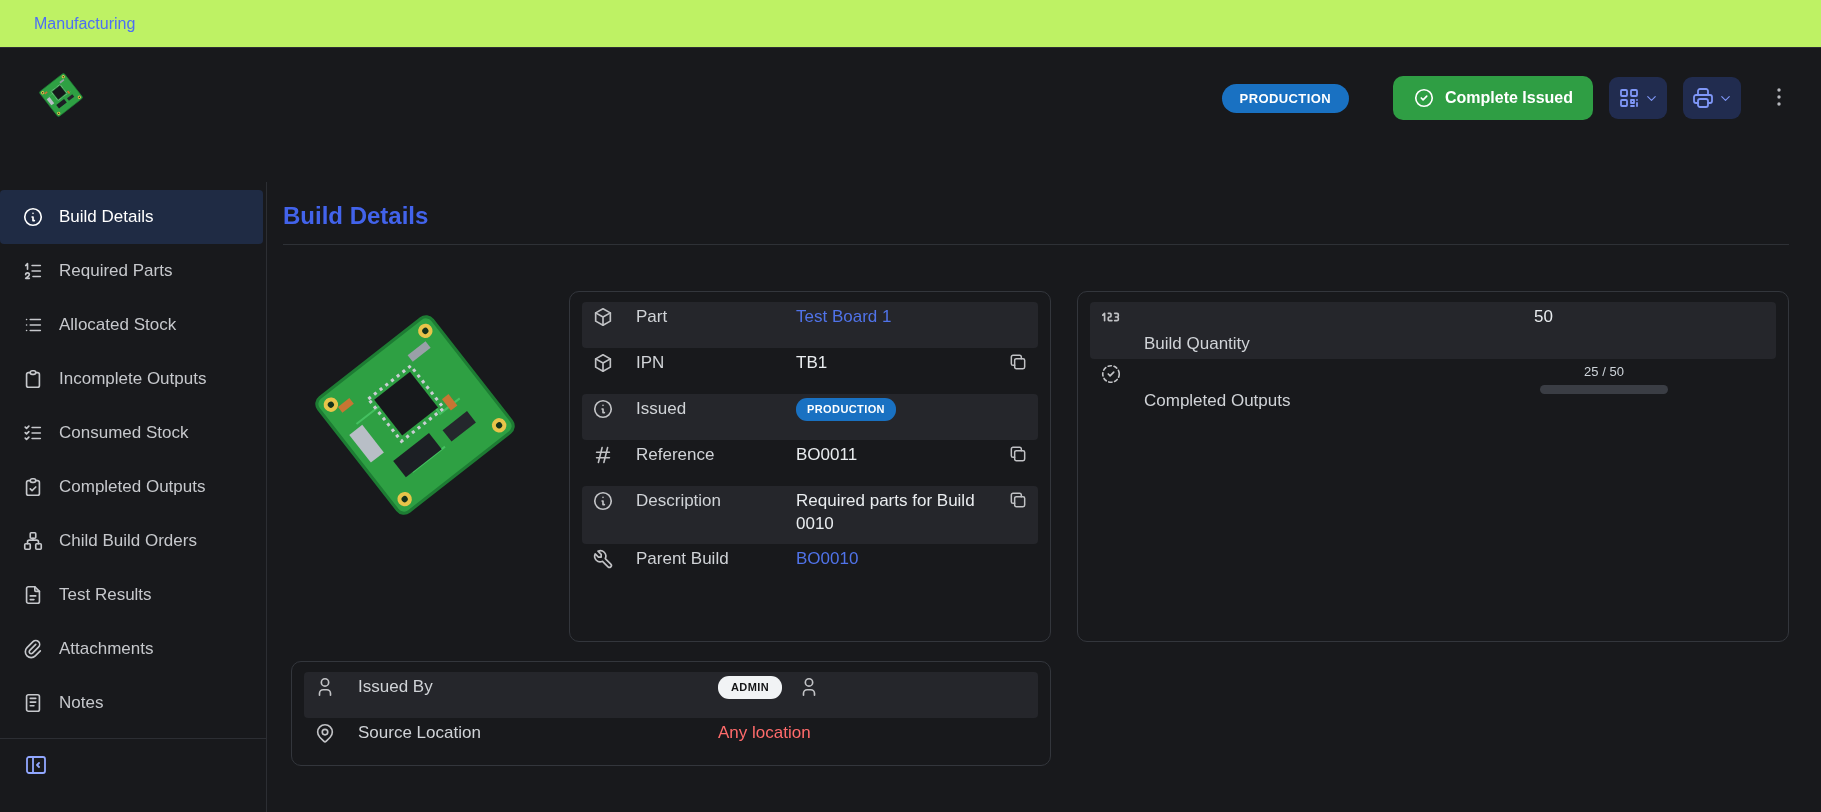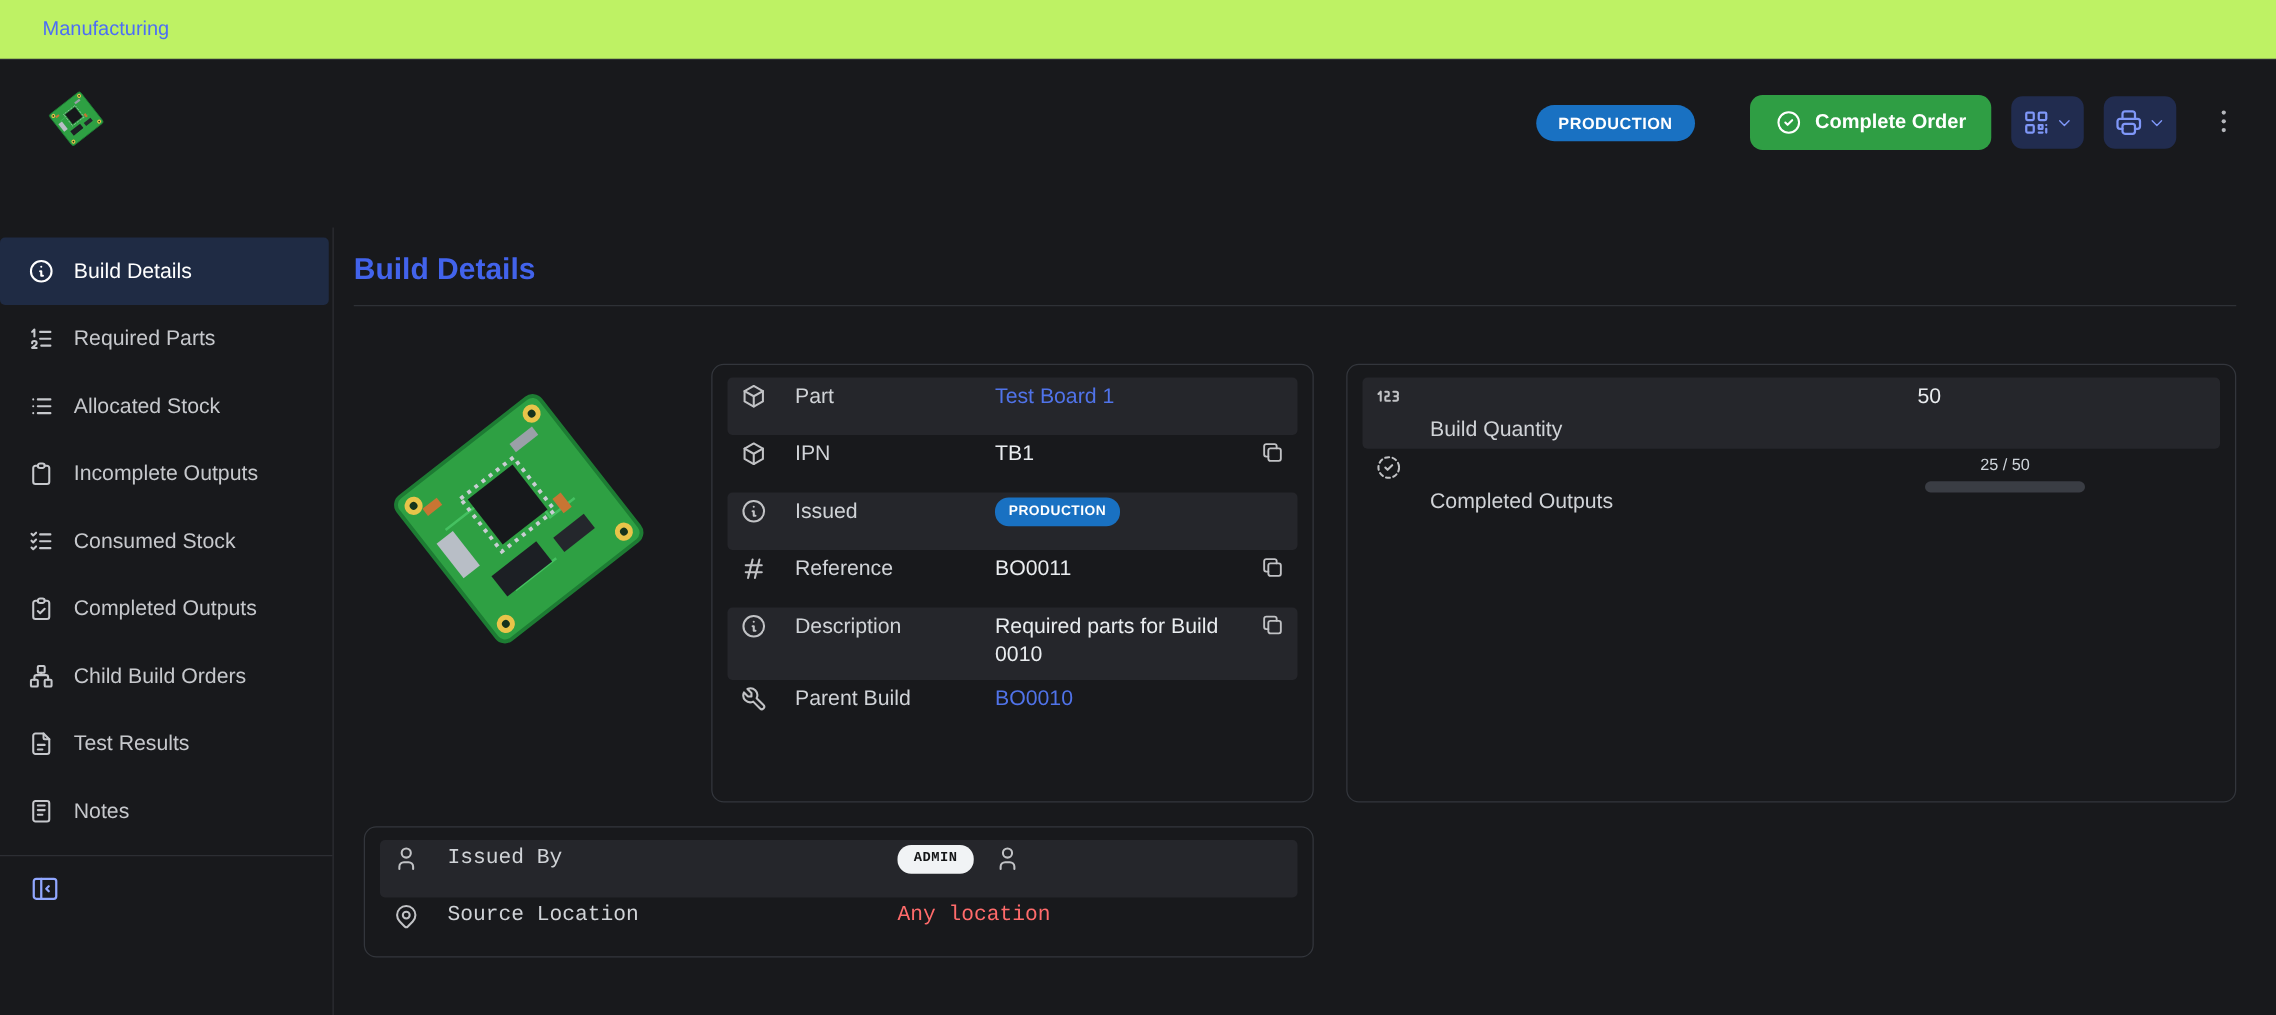--- a/index.html
+++ b/index.html
@@ -71,21 +71,21 @@
     display:grid; margin-left:8px;
     grid-template-columns:252px 482px 1fr;
     grid-template-rows:351px 105px;
     column-gap:26px; row-gap:19px;
   }
   .pcb-big { width:248px; height:248px; }
   .panel {
     border:1px solid #33363c; border-radius:10px; padding:10px 12px;
     display:flex; flex-direction:column; overflow:hidden;
   }
-  .panel-issued { grid-column:1 / 3;font-family:Liberation Mono, monospace; }
+  .panel-issued { grid-column:1 / 3; }
   .trow {
     display:flex; align-items:flex-start; min-height:46px; padding:4px 10px;
     border-radius:4px; font-size:17px;
   }
   .trow.striped { background:#25262b; }
   .trow.tall { min-height:58px; }
   .cicon { width:44px; color:#c1c2c5; display:flex; align-items:center; }
   .cicon .ic { width:22px; height:22px; }
   .clabel { color:#d0d3d7; line-height:1.3; }
   .details .clabel { width:160px; }
@@ -258,21 +258,21 @@
       <svg class="thumb">
           <use href="#pcb-art"></use>
         </svg>
     </div>
     <div class="header-right">
       <span class="badge-production">PRODUCTION</span>
       <button class="complete-btn">
         <svg class="ic">
             <use href="#i-check-circle"></use>
           </svg>
-        <span>Complete Order</span>
+        <span>Complete Issued</span>
       </button>
       <button class="iconbtn">
         <svg class="ic">
             <use href="#i-qr"></use>
           </svg>
         <svg class="ic small">
             <use href="#i-chev"></use>
           </svg>
       </button>
       <button class="iconbtn">
@@ -334,20 +334,26 @@
         <svg class="ic">
             <use href="#i-sitemap"></use>
           </svg>
         <span>Child Build Orders</span>
       </div>
       <div class="side-item">
         <svg class="ic">
             <use href="#i-report"></use>
           </svg>
         <span>Test Results</span>
+      </div>
+      <div class="side-item">
+        <svg class="ic">
+            <use href="#i-paperclip"></use>
+          </svg>
+        <span>Attachments</span>
       </div>
       <div class="side-item">
         <svg class="ic">
             <use href="#i-notes"></use>
           </svg>
         <span>Notes</span>
       </div>
       <div class="side-foot">
         <button class="collapse-btn">
           <svg class="ic">

